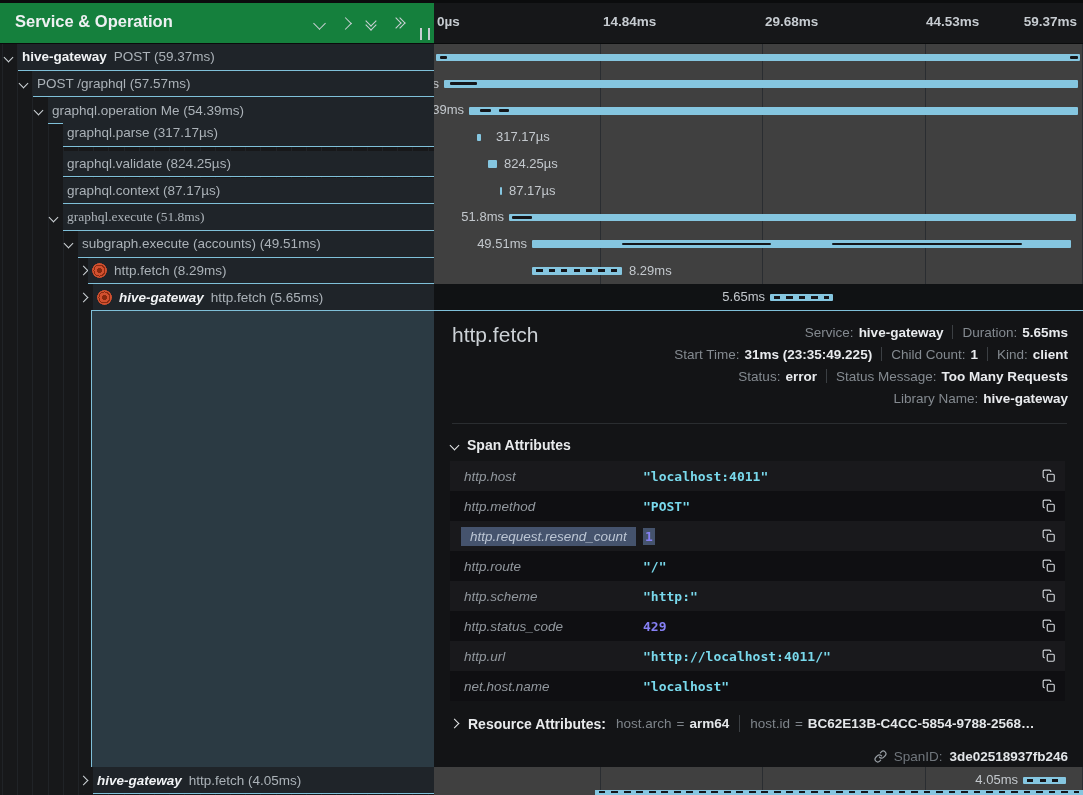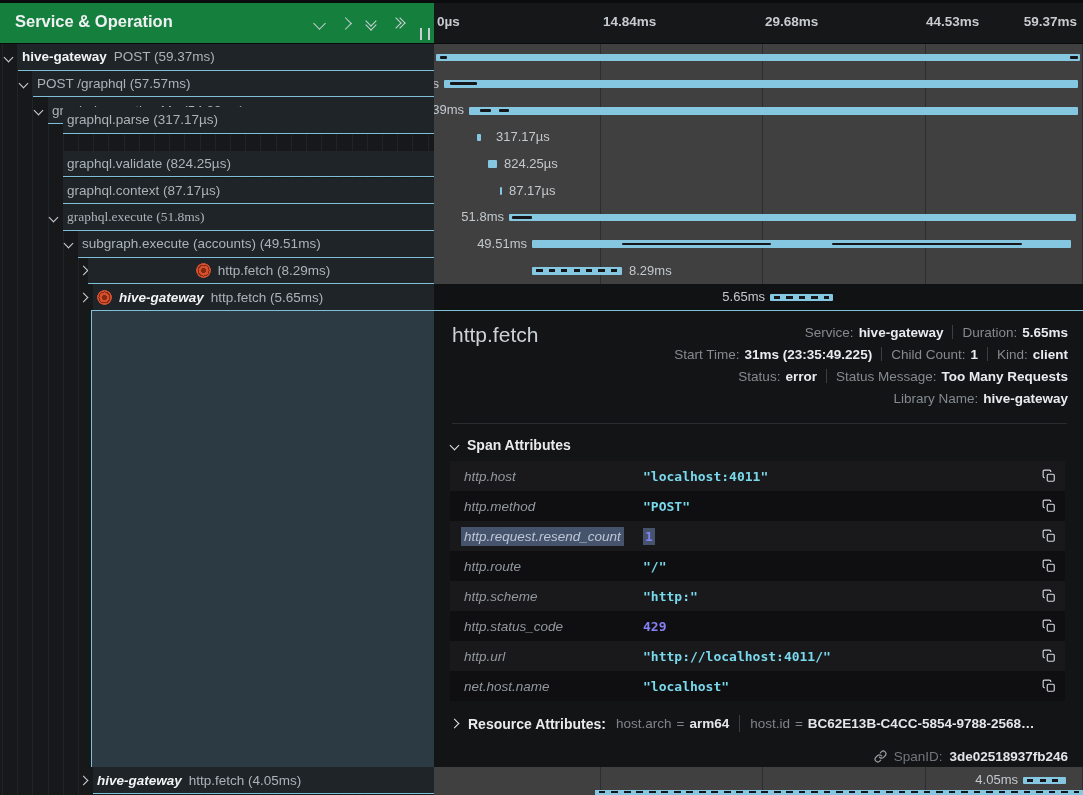--- a/index.html
+++ b/index.html
@@ -70,21 +70,21 @@
   .vdiv.tall{height:17px;margin:0 10px;}
   #dp-divider{position:absolute;left:18px;right:16px;top:112px;height:1px;background:#2a2d30;}
   #attrs-header{position:absolute;left:17px;top:126px;display:flex;align-items:center;gap:9px;}
   #attrs-header .chev{width:6px;height:6px;border-color:#e8eaec;}
   #attrs-label{font-size:14px;font-weight:bold;color:#e8eaec;}
   #attr-rows{position:absolute;left:16px;top:150px;width:615px;}
   .attr-row{position:relative;height:30px;display:flex;align-items:center;padding-left:14px;font-size:13.5px;box-sizing:border-box;}
   .attr-row:nth-child(odd){background:#19191c;}
   .attr-row:nth-child(even){background:#0f0f12;}
   .akey{color:#92989e;font-style:italic;}
-  .akey.ksel{background:#45536d;color:#bcc6d4;padding:2px 3px;margin-left:-3px;}
+  .akey.ksel{background:#45536d;color:#bcc6d4;padding:2px 9px;margin-left:-3px;}
   .aval{position:absolute;left:193px;font-family:"DejaVu Sans Mono",monospace;font-size:13px;font-weight:bold;}
   .aval.string{color:#79d9ec;}
   .aval.number{color:#8680f5;}
   .aval.vsel{background:#45536d;padding:1px 2px;}
   .copy-btn{position:absolute;right:9px;top:50%;transform:translateY(-50%);background:none;border:none;padding:0;cursor:pointer;line-height:0;}
   #resource-line{position:absolute;left:17px;top:404px;width:616px;display:flex;align-items:center;
     font-size:13.5px;white-space:nowrap;overflow:hidden;}
   #resource-line .chev{width:6px;height:6px;border-color:#e8eaec;flex:0 0 auto;}
   #resource-label{font-size:14px;font-weight:bold;color:#e8eaec;margin:0 10px 0 10px;}
   .rkey{color:#7e848a;}
@@ -115,21 +115,21 @@
           <div class="trc" style="left: 33px;">
             <span class="op">POST /graphql (57.57ms)</span>
           </div>
         </div>
         <div class="tree-row" style="top: 97.4px;">
           <span class="tree-chev down" style="left: 35px;"></span>
           <div class="trc" style="left: 48px;">
             <span class="op">graphql.operation Me (54.39ms)</span>
           </div>
         </div>
-        <div class="tree-row" style="top: 107px; text-align: right;">
+        <div class="tree-row" style="top: 120px; text-align: right;">
           <div class="trc" style="left: 63px;">
             <span class="op">graphql.parse (317.17µs)</span>
           </div>
         </div>
         <div class="tree-row" style="top: 150.8px;">
           <div class="trc" style="left: 63px;">
             <span class="op">graphql.validate (824.25µs)</span>
           </div>
         </div>
         <div class="tree-row" style="top: 177.5px;">
@@ -144,21 +144,21 @@
           </div>
         </div>
         <div class="tree-row" style="top: 230.9px;">
           <span class="tree-chev down" style="left: 65px;"></span>
           <div class="trc" style="left: 78px;">
             <span class="op">subgraph.execute (accounts) (49.51ms)</span>
           </div>
         </div>
         <div class="tree-row" style="top: 257.6px;">
           <span class="tree-chev right" style="left: 80px;"></span>
-          <div class="trc" style="left: 88px; justify-content: center;">
+          <div class="trc" style="left: 88px;">
             <span class="err-icon"></span>
             <span class="op">http.fetch (8.29ms)</span>
           </div>
         </div>
         <div class="tree-row" style="top: 284.3px;">
           <span class="tree-chev right" style="left: 80px;"></span>
           <div class="trc" style="left: 93px;">
             <span class="err-icon"></span>
             <span class="svc it">hive-gateway</span>
             <span class="op">http.fetch (5.65ms)</span>

